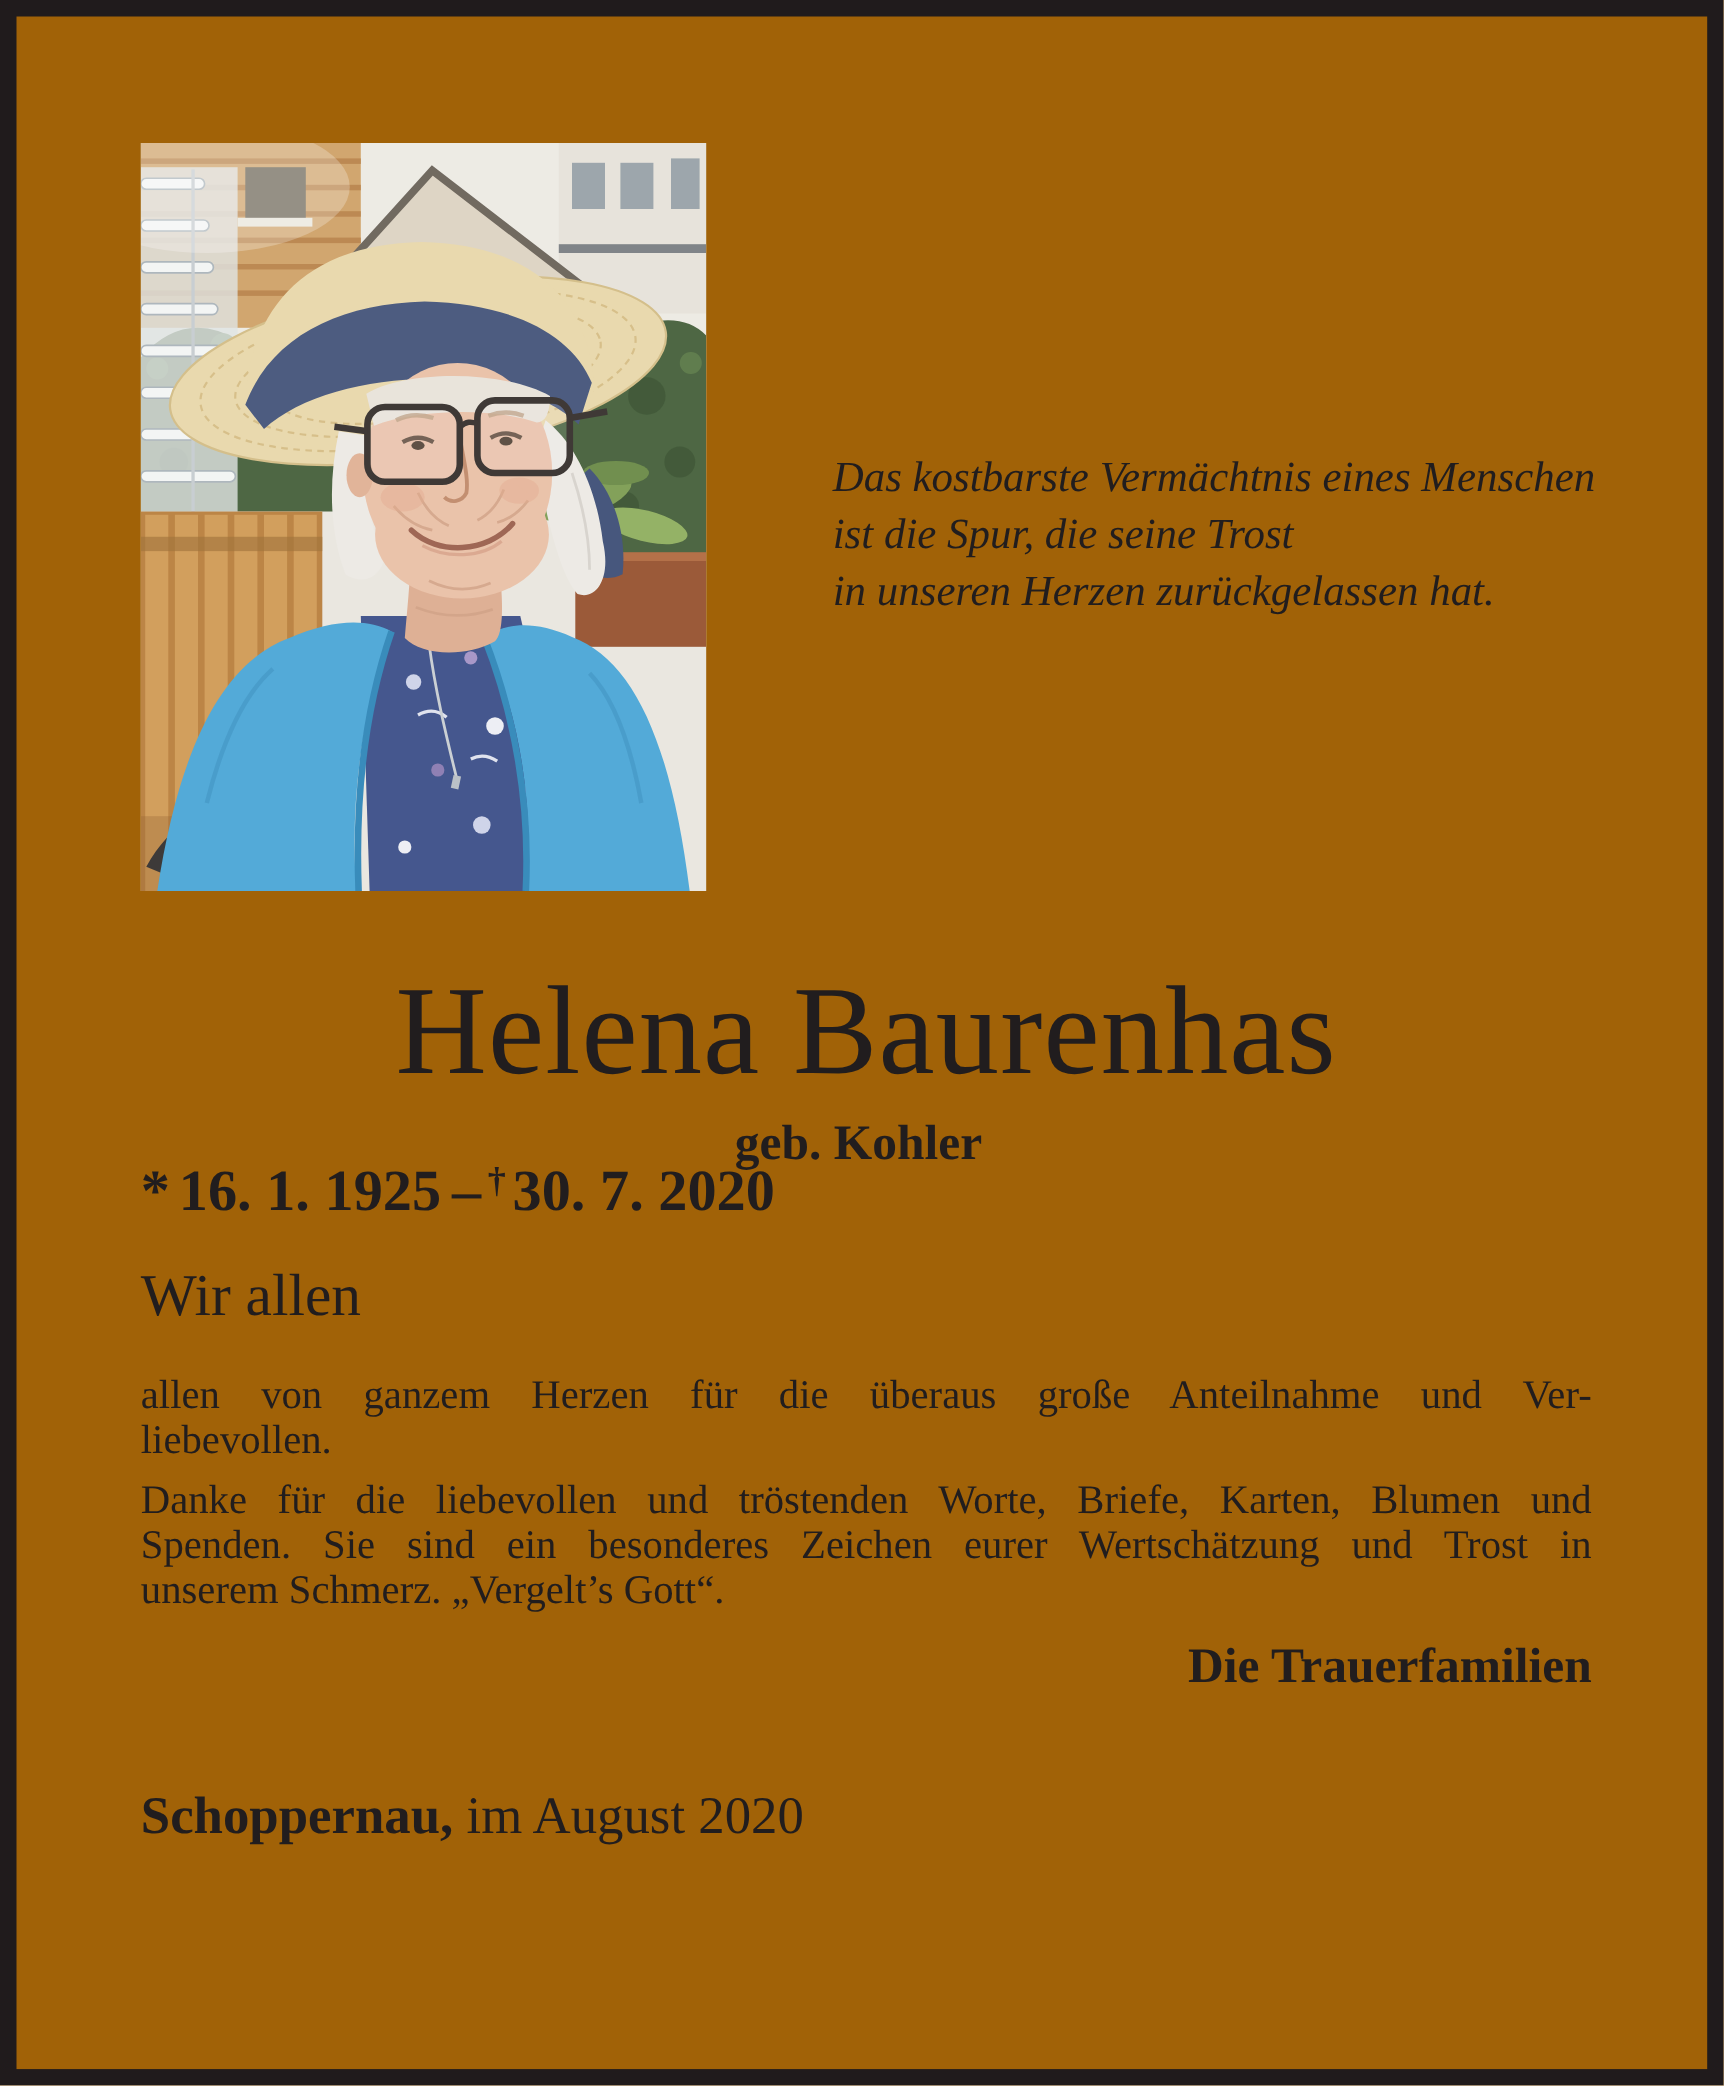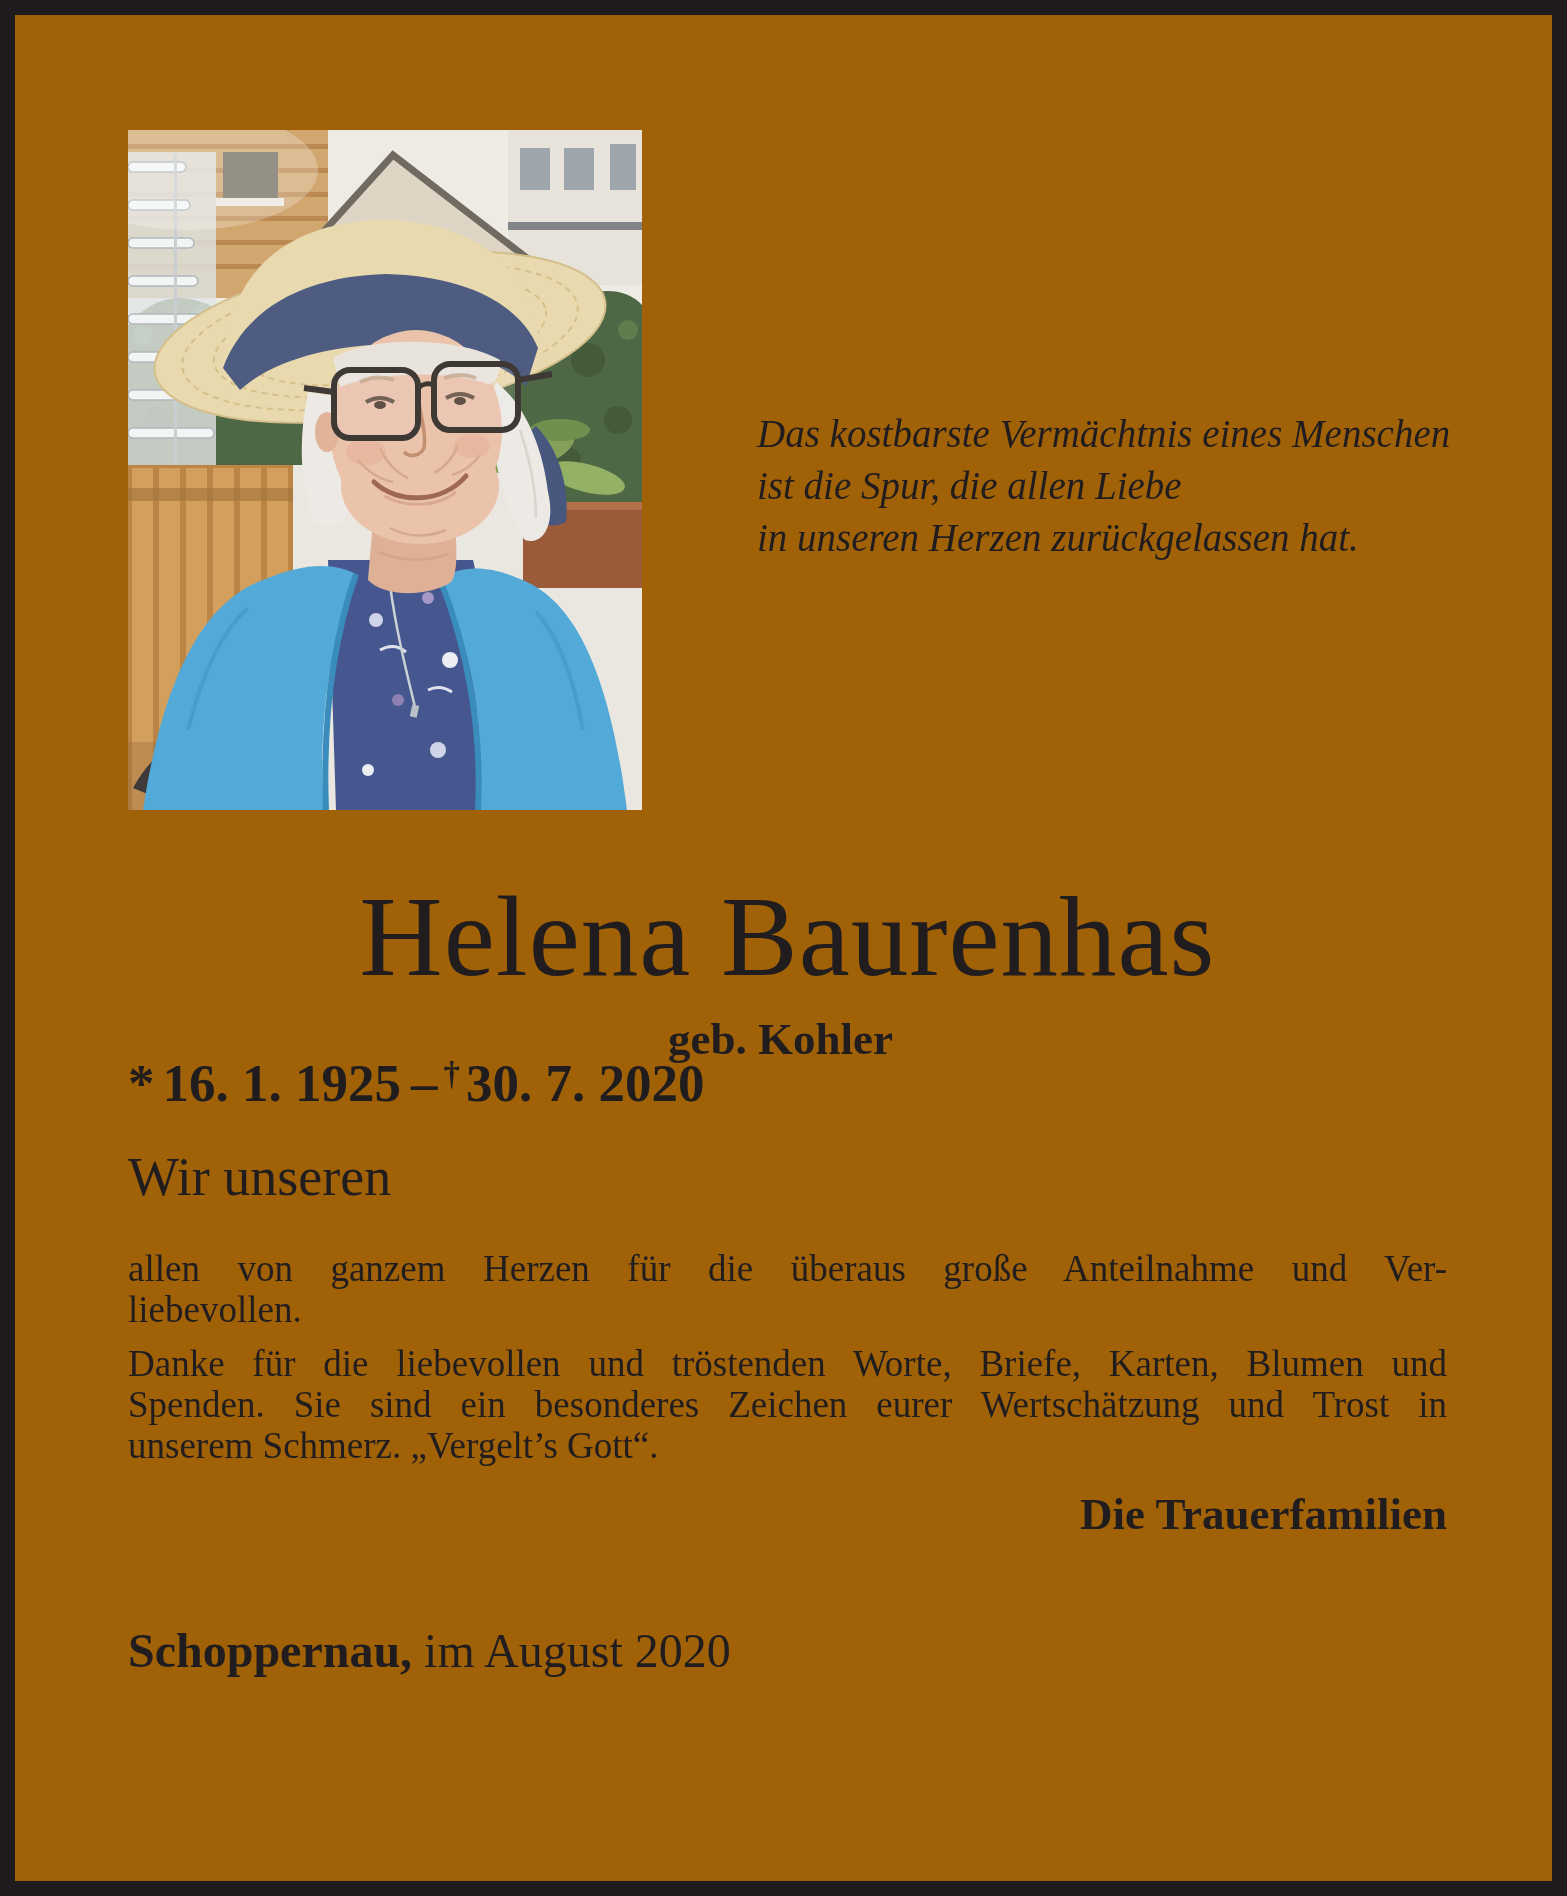--- a/index.html
+++ b/index.html
@@ -227,31 +227,31 @@
         <path d="M390,250 L424,244" fill="none"></path>
       </g>
 
       <ellipse cx="60" cy="40" rx="130" ry="60" fill="#ffffff" opacity="0.25"></ellipse>
       <rect x="0" y="0" width="514" height="680" fill="#ffffff" opacity="0.05"></rect>
     </svg>
   </div>
 
   <div class="abs quote">
     <div>Das kostbarste Vermächtnis eines Menschen</div>
-    <div>ist die Spur, die allen Liebe</div>
+    <div>ist die Spur, die seine Trost</div>
     <div>in unseren Herzen zurückgelassen hat.</div>
   </div>
 
   <div class="abs name">Helena Baurenhas</div>
   <div class="abs maiden">geb. Kohler</div>
   <div class="abs dates">
     <span class="star">*</span><span>16. 1. 1925</span><span class="sep">–</span><span class="dagger">†</span><span>30. 7. 2020</span>
   </div>
 
-  <div class="abs salutation">Wir unseren</div>
+  <div class="abs salutation">Wir allen</div>
 
   <div class="abs para para1">
     <div class="jline">allen von ganzem Herzen für die überaus große Anteilnahme und Ver-</div>
     <div class="jlast">liebevollen.</div>
   </div>
 
   <div class="abs para para2">
     <div class="jline">Danke für die liebevollen und tröstenden Worte, Briefe, Karten, Blumen und</div>
     <div class="jline">Spenden. Sie sind ein besonderes Zeichen eurer Wertschätzung und Trost in</div>
     <div class="jlast">unserem Schmerz. „Vergelt’s Gott“.</div>

